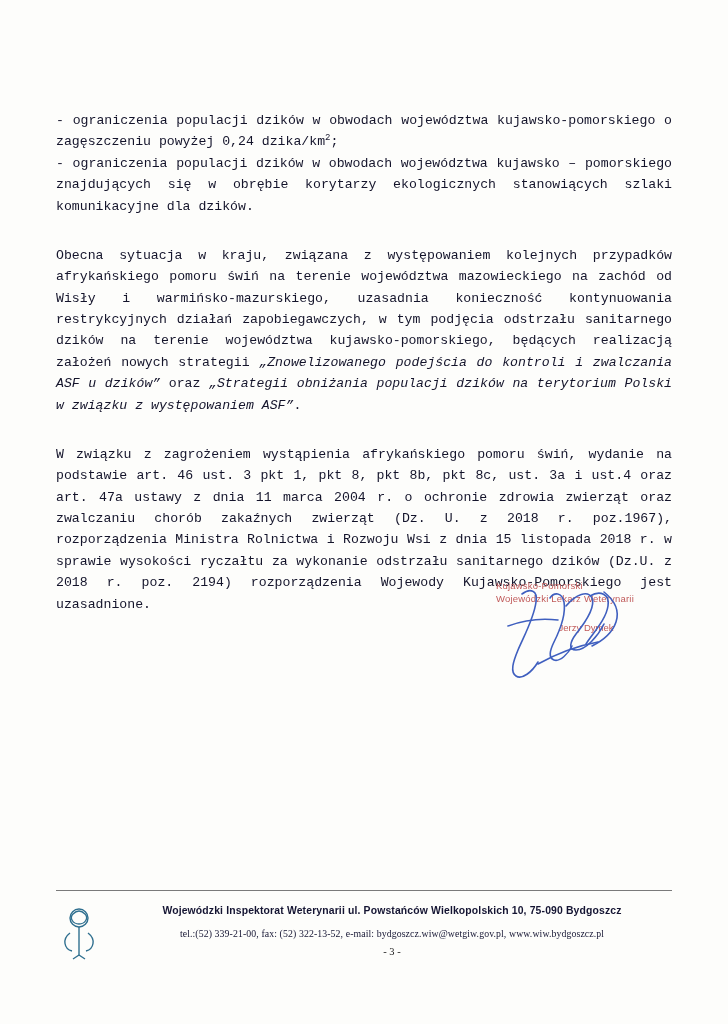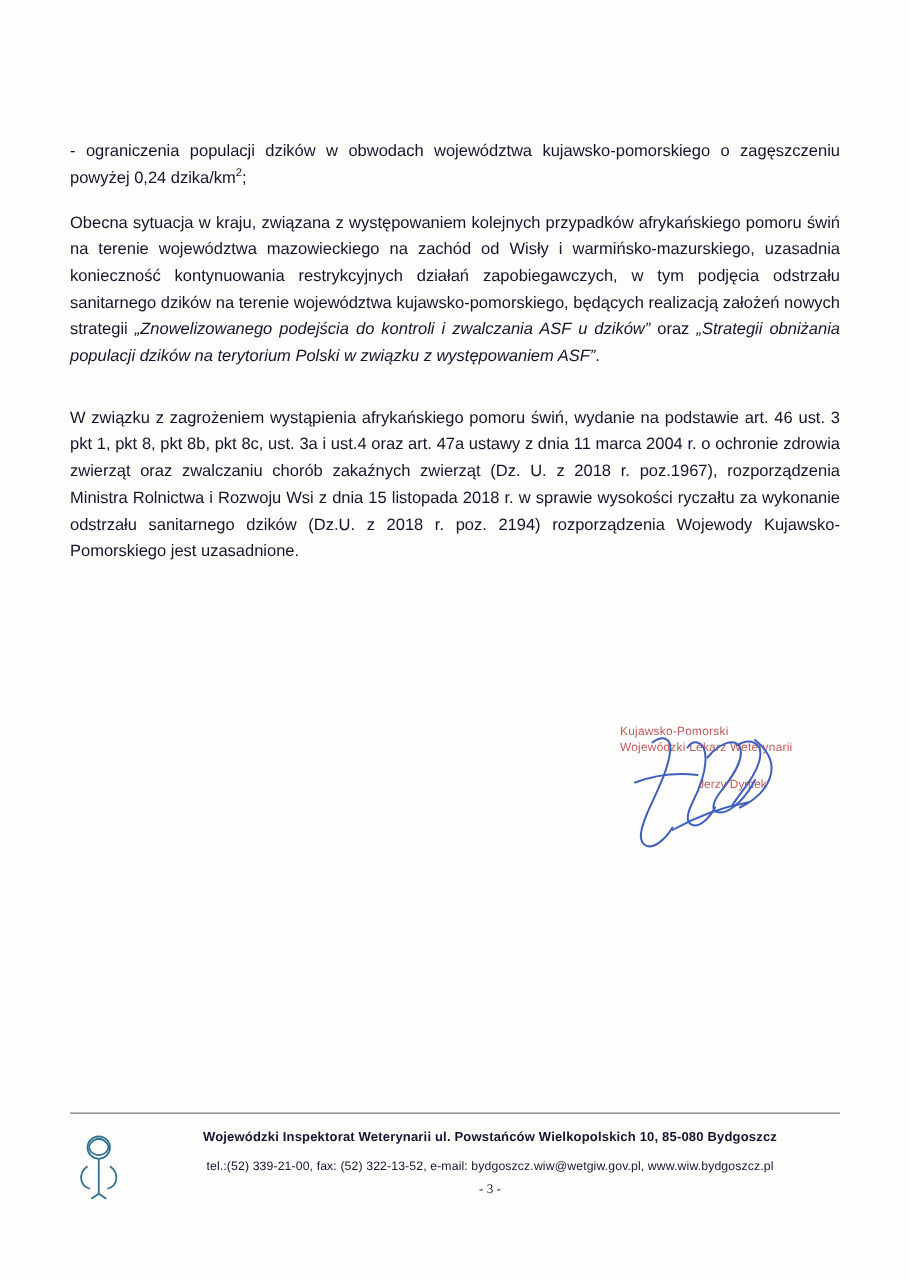--- a/index.html
+++ b/index.html
@@ -29,21 +29,21 @@
     width: 616px;
   }
 
   p.para {
     margin: 0 0 14px 0;
     font-size: 13.2px;
     line-height: 1.62;
     text-align: justify;
     text-justify: inter-word;
     color: #14142b;
-    font-family: Liberation Sans, sans-serif;
+    font-family: Liberation Mono, monospace;
   }
 
   p.tight {
     margin-bottom: 0;
   }
 
   .block-gap {
     height: 14px;
   }
 
@@ -127,36 +127,38 @@
   .footer-line1 {
     font-size: 10.4px;
     font-weight: bold;
     letter-spacing: 0.15px;
     margin-bottom: 12px;
   }
   .footer-line2 {
     font-size: 9.8px;
     letter-spacing: 0.1px;
     margin-bottom: 7px;
+    font-family: Liberation Serif, serif;
   }
   .page-num {
     font-size: 10.5px;
     font-family: "Liberation Serif", serif;
     color: #1a1a1a;
   }
 </style>
 </head>
 <body>
 
 <div class="page">
 
   <div class="content">
 
     <p class="para tight"><span>- ograniczenia populacji dzików w obwodach województwa kujawsko-pomorskiego o zagęszczeniu powyżej 0,24 dzika/km</span><sup class="sup">2</sup><span>;</span></p>
 
+    <p class="para">- ograniczenia populacji dzików w obwodach województwa kujawsko – pomorskiego znajdujących się w obrębie korytarzy ekologicznych stanowiących szlaki komunikacyjne dla dzików.</p>
 
     <div class="block-gap"></div>
 
     <p class="para"><span>Obecna sytuacja w kraju, związana z występowaniem kolejnych przypadków afrykańskiego pomoru świń na terenie województwa mazowieckiego na zachód od Wisły i warmińsko-mazurskiego, uzasadnia konieczność kontynuowania restrykcyjnych działań zapobiegawczych, w tym podjęcia odstrzału sanitarnego dzików na terenie województwa kujawsko-pomorskiego, będących realizacją założeń nowych strategii </span><span class="italic">„Znowelizowanego podejścia do kontroli i zwalczania ASF u dzików”</span><span> oraz </span><span class="italic">„Strategii obniżania populacji dzików na terytorium Polski w związku z występowaniem ASF”</span><span>.</span></p>
 
     <div class="block-gap"></div>
 
     <p class="para">W związku z zagrożeniem wystąpienia afrykańskiego pomoru świń, wydanie na podstawie art. 46 ust. 3 pkt 1, pkt 8, pkt 8b, pkt 8c, ust. 3a i ust.4 oraz art. 47a ustawy z dnia 11 marca 2004 r. o ochronie zdrowia zwierząt oraz zwalczaniu chorób zakaźnych zwierząt (Dz. U. z 2018 r. poz.1967), rozporządzenia Ministra Rolnictwa i Rozwoju Wsi z dnia 15 listopada 2018 r. w sprawie wysokości ryczałtu za wykonanie odstrzału sanitarnego dzików (Dz.U. z 2018 r. poz. 2194) rozporządzenia Wojewody Kujawsko-Pomorskiego jest uzasadnione.</p>
 
   </div>
@@ -187,20 +189,20 @@
         <g fill="none" stroke="#2f6f8f" stroke-width="1.4">
           <circle cx="23" cy="13" r="9"></circle>
           <path d="M23 22 L23 50"></path>
           <path d="M14 28 C6 34, 8 44, 16 46"></path>
           <path d="M32 28 C40 34, 38 44, 30 46"></path>
           <path d="M17 9 C21 5, 25 5, 29 9 C33 13, 29 19, 23 19 C17 19, 13 13, 17 9"></path>
           <path d="M23 50 L17 54 M23 50 L29 54"></path>
         </g>
       </svg>
       <div class="footer-lines">
-        <div class="footer-line1">Wojewódzki Inspektorat Weterynarii ul. Powstańców Wielkopolskich 10, 85-080 Bydgoszcz</div>
+        <div class="footer-line1">Wojewódzki Inspektorat Weterynarii ul. Powstańców Wielkopolskich 10, 75-090 Bydgoszcz</div>
         <div class="footer-line2">tel.:(52) 339-21-00, fax: (52) 322-13-52, e-mail: bydgoszcz.wiw@wetgiw.gov.pl, www.wiw.bydgoszcz.pl</div>
         <div class="page-num">- 3 -</div>
       </div>
     </div>
   </div>
 
 </div>
 
 </body></html>

